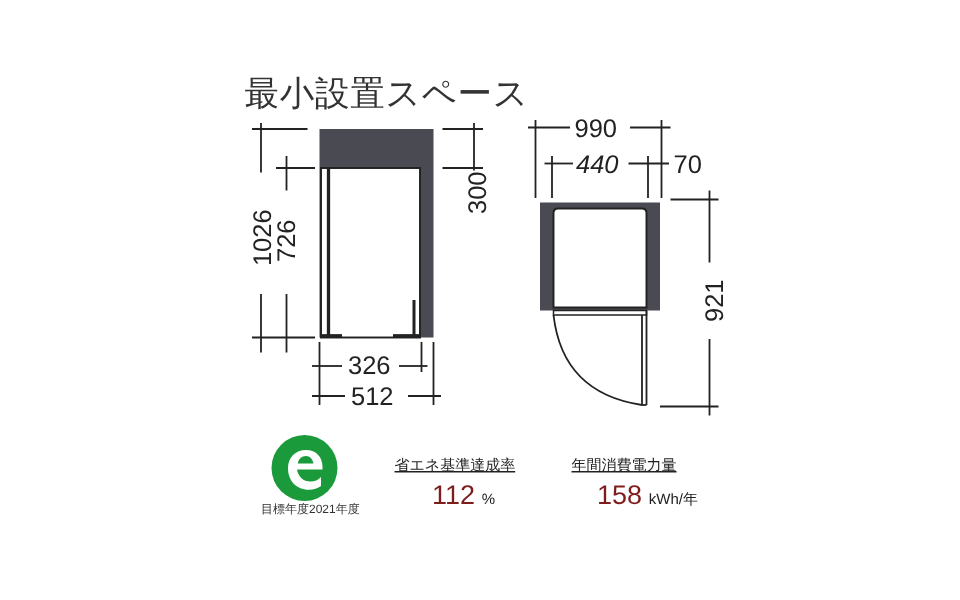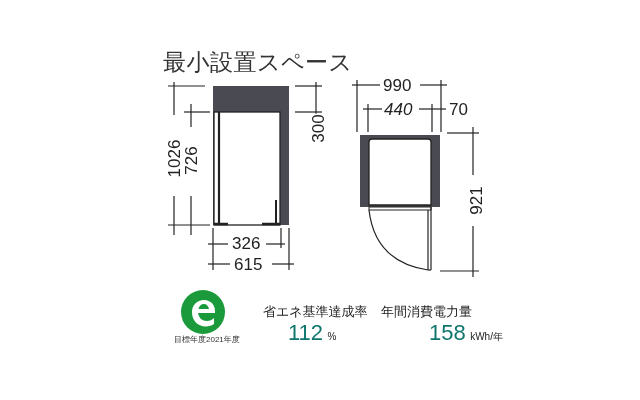--- a/index.html
+++ b/index.html
@@ -4,22 +4,22 @@
 <style>
   html,body{margin:0;padding:0;background:#fff;}
   body{width:640px;height:400px;position:relative;overflow:hidden;font-family:"Liberation Sans","DejaVu Sans",sans-serif;color:#222;}
   .abs{position:absolute;}
   .title{left:163px;top:47px;font-size:23px;color:#333;letter-spacing:0.5px;}
   svg.diagram{position:absolute;left:0;top:0;}
   .dimlabel{position:absolute;font-size:17px;color:#222;line-height:1;background:#fff;padding:0 1px;}
   .vlabel{transform:rotate(-90deg);transform-origin:center center;}
   .eco-logo{left:181px;top:290px;width:44px;height:44px;border-radius:50%;background:#1a9a3a;}
   .eco-caption{left:174px;top:334px;font-size:8px;color:#333;white-space:nowrap;}
-  .stat-label{font-size:13px;color:#222;white-space:nowrap;}
-  .stat-value{font-size:22px;color:#0f766e;white-space:nowrap;}
+  .stat-label{font-size:10px;color:#222;white-space:nowrap;text-decoration:underline;}
+  .stat-value{font-size:18px;color:#7f1d1d;white-space:nowrap;}
   .stat-unit{font-size:10px;color:#222;}
 </style>
 </head>
 <body>
 
 <div class="abs title">最小設置スペース</div>
 
 <svg class="diagram" width="640" height="400">
   <g stroke="#222" stroke-width="1.2" fill="none">
 
@@ -76,37 +76,37 @@
     <line x1="440" y1="271" x2="479" y2="271"></line>
     <line x1="473" y1="127" x2="473" y2="175"></line>
     <line x1="473" y1="226" x2="473" y2="277"></line>
   </g>
 </svg>
 
 <div class="dimlabel vlabel" style="left:155px;top:150px;">1026</div>
 <div class="dimlabel vlabel" style="left:176px;top:152px;">726</div>
 <div class="dimlabel vlabel" style="left:303px;top:120px;">300</div>
 <div class="dimlabel" style="left:231px;top:235px;">326</div>
-<div class="dimlabel" style="left:233px;top:256px;">615</div>
+<div class="dimlabel" style="left:233px;top:256px;">512</div>
 
 <div class="dimlabel" style="left:382px;top:77px;">990</div>
 <div class="dimlabel" style="left:383px;top:101px;font-style:italic;">440</div>
 <div class="dimlabel" style="left:448px;top:101px;">70</div>
 <div class="dimlabel vlabel" style="left:461px;top:192px;">921</div>
 
 <div class="abs eco-logo">
   <svg width="44" height="44" viewBox="0 0 44 44">
     <path d="M11 22 C11 15 16 10 23 10 C30 10 34 15 34 21 L34 23 L17 23 C18 28 21 31 26 31 C29 31 31 30 33 28 L33 34 C31 35.5 28 36.5 25 36.5 C16 36.5 11 30 11 22 Z M17.5 19 L28 19 C27.5 16 25.5 14 23 14 C20 14 18 16 17.5 19 Z" fill="#fff"></path>
   </svg>
 </div>
 <div class="abs eco-caption">目標年度2021年度</div>
 
 <div class="abs stat-label" style="left:263px;top:303px;">省エネ基準達成率</div>
 <div class="abs" style="left:288px;top:320px;">
   <span class="stat-value">112</span>
   <span class="stat-unit">%</span>
 </div>
 
 <div class="abs stat-label" style="left:381px;top:303px;">年間消費電力量</div>
-<div class="abs" style="left:398px;top:320px;margin-left:31px;">
+<div class="abs" style="left:398px;top:320px;">
   <span class="stat-value">158</span>
   <span class="stat-unit">kWh/年</span>
 </div>
 
 </body></html>

